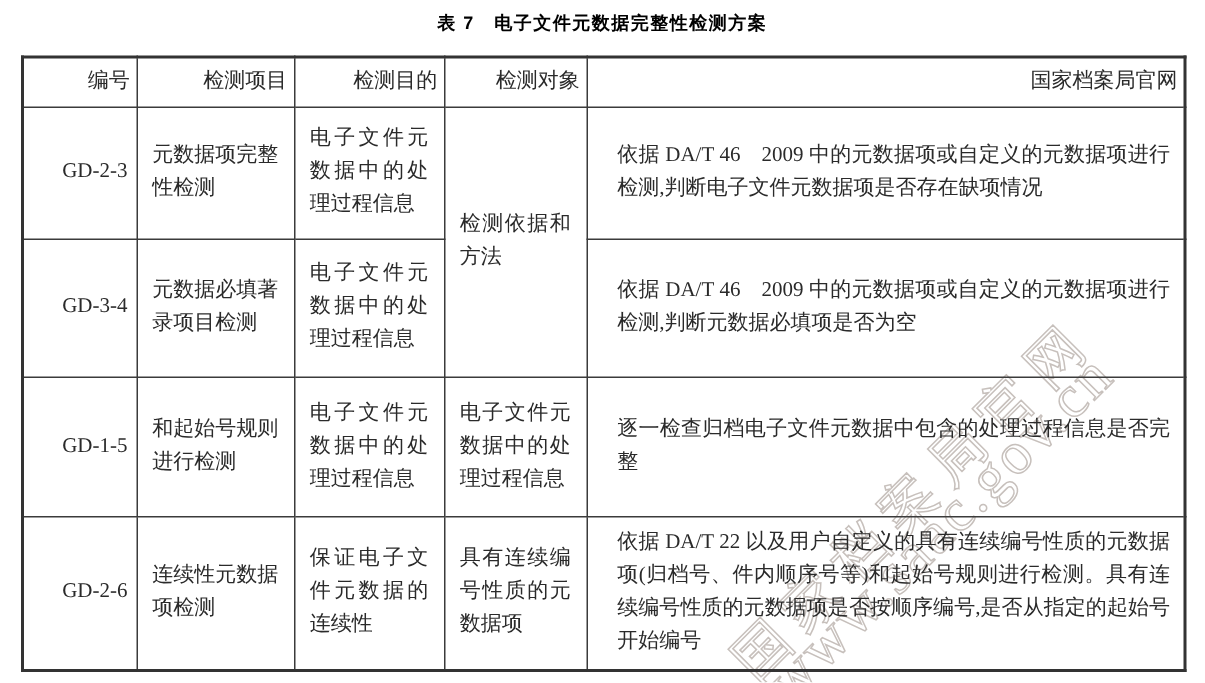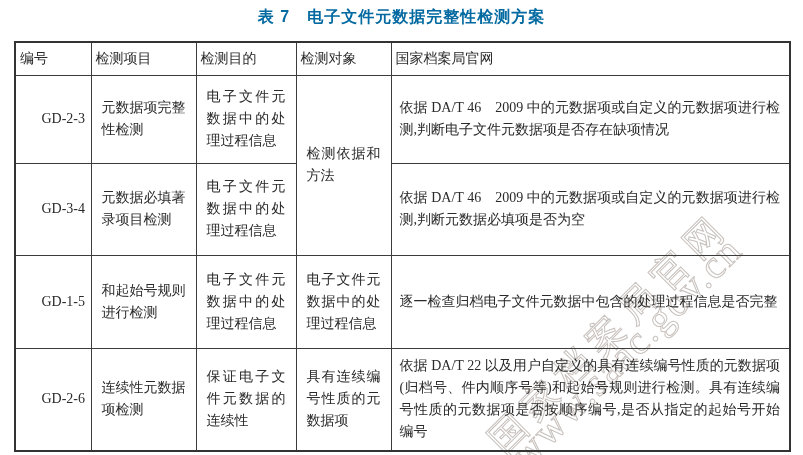--- a/index.html
+++ b/index.html
@@ -14,36 +14,36 @@
   .wm-line { position:absolute; white-space:nowrap; color:transparent;
              -webkit-text-stroke:1px #c7c0bc; transform:rotate(-45deg); }
   .wm-cn  { left:448px; top:308px; font-size:37px; letter-spacing:9px;
             font-family:"Liberation Serif",serif; }
   .wm-url { left:472px; top:328px; font-size:40px; letter-spacing:2px;
             font-family:"Liberation Serif",serif; }
 
   
   .doc-title { position:relative; z-index:1; text-align:center; padding-top:7px;
                font-family:"Liberation Sans","DejaVu Sans",sans-serif;
-               font-weight:bold; font-size:16px; letter-spacing:1px; color:#0369a1; }
+               font-weight:bold; font-size:12px; letter-spacing:1px; color:#000000; }
 
   
   table.scheme { position:relative; z-index:1; border-collapse:collapse;
                  table-layout:fixed; width:775px; margin:13px 0 0 14px;
                  background:transparent; }
   table.scheme td, table.scheme th {
       border:1px solid #3b3b3b; vertical-align:middle;
       font-size:14px; line-height:22px; font-weight:normal;
       overflow:hidden; }
   table.scheme { border:2px solid #333333; }
-  table.scheme th { text-align:left; height:33px; padding:2px 4px;font-family:Liberation Mono, monospace; }
+  table.scheme th { text-align:right; height:33px; padding:2px 4px;font-family:Liberation Mono, monospace; }
   td.c-id     { text-align:center;padding-left:20px; }
   td.c-item, td.c-purpose, td.c-target {
       text-align:justify; padding:6px 10px; }
-  td.c-method { text-align:justify; padding:6px 9px 6px 8px; }
+  td.c-method { text-align:justify; padding:6px 9px 6px 20px; }
   tr.r1 { height:88px; } tr.r2 { height:92px; }
   tr.r3 { height:93px; } tr.r4 { height:103px; }
 </style>
 </head>
 <body>
 
 <div class="page">
 
   <div class="watermark">
     <div class="wm-line wm-cn">国家档案局官网</div>

